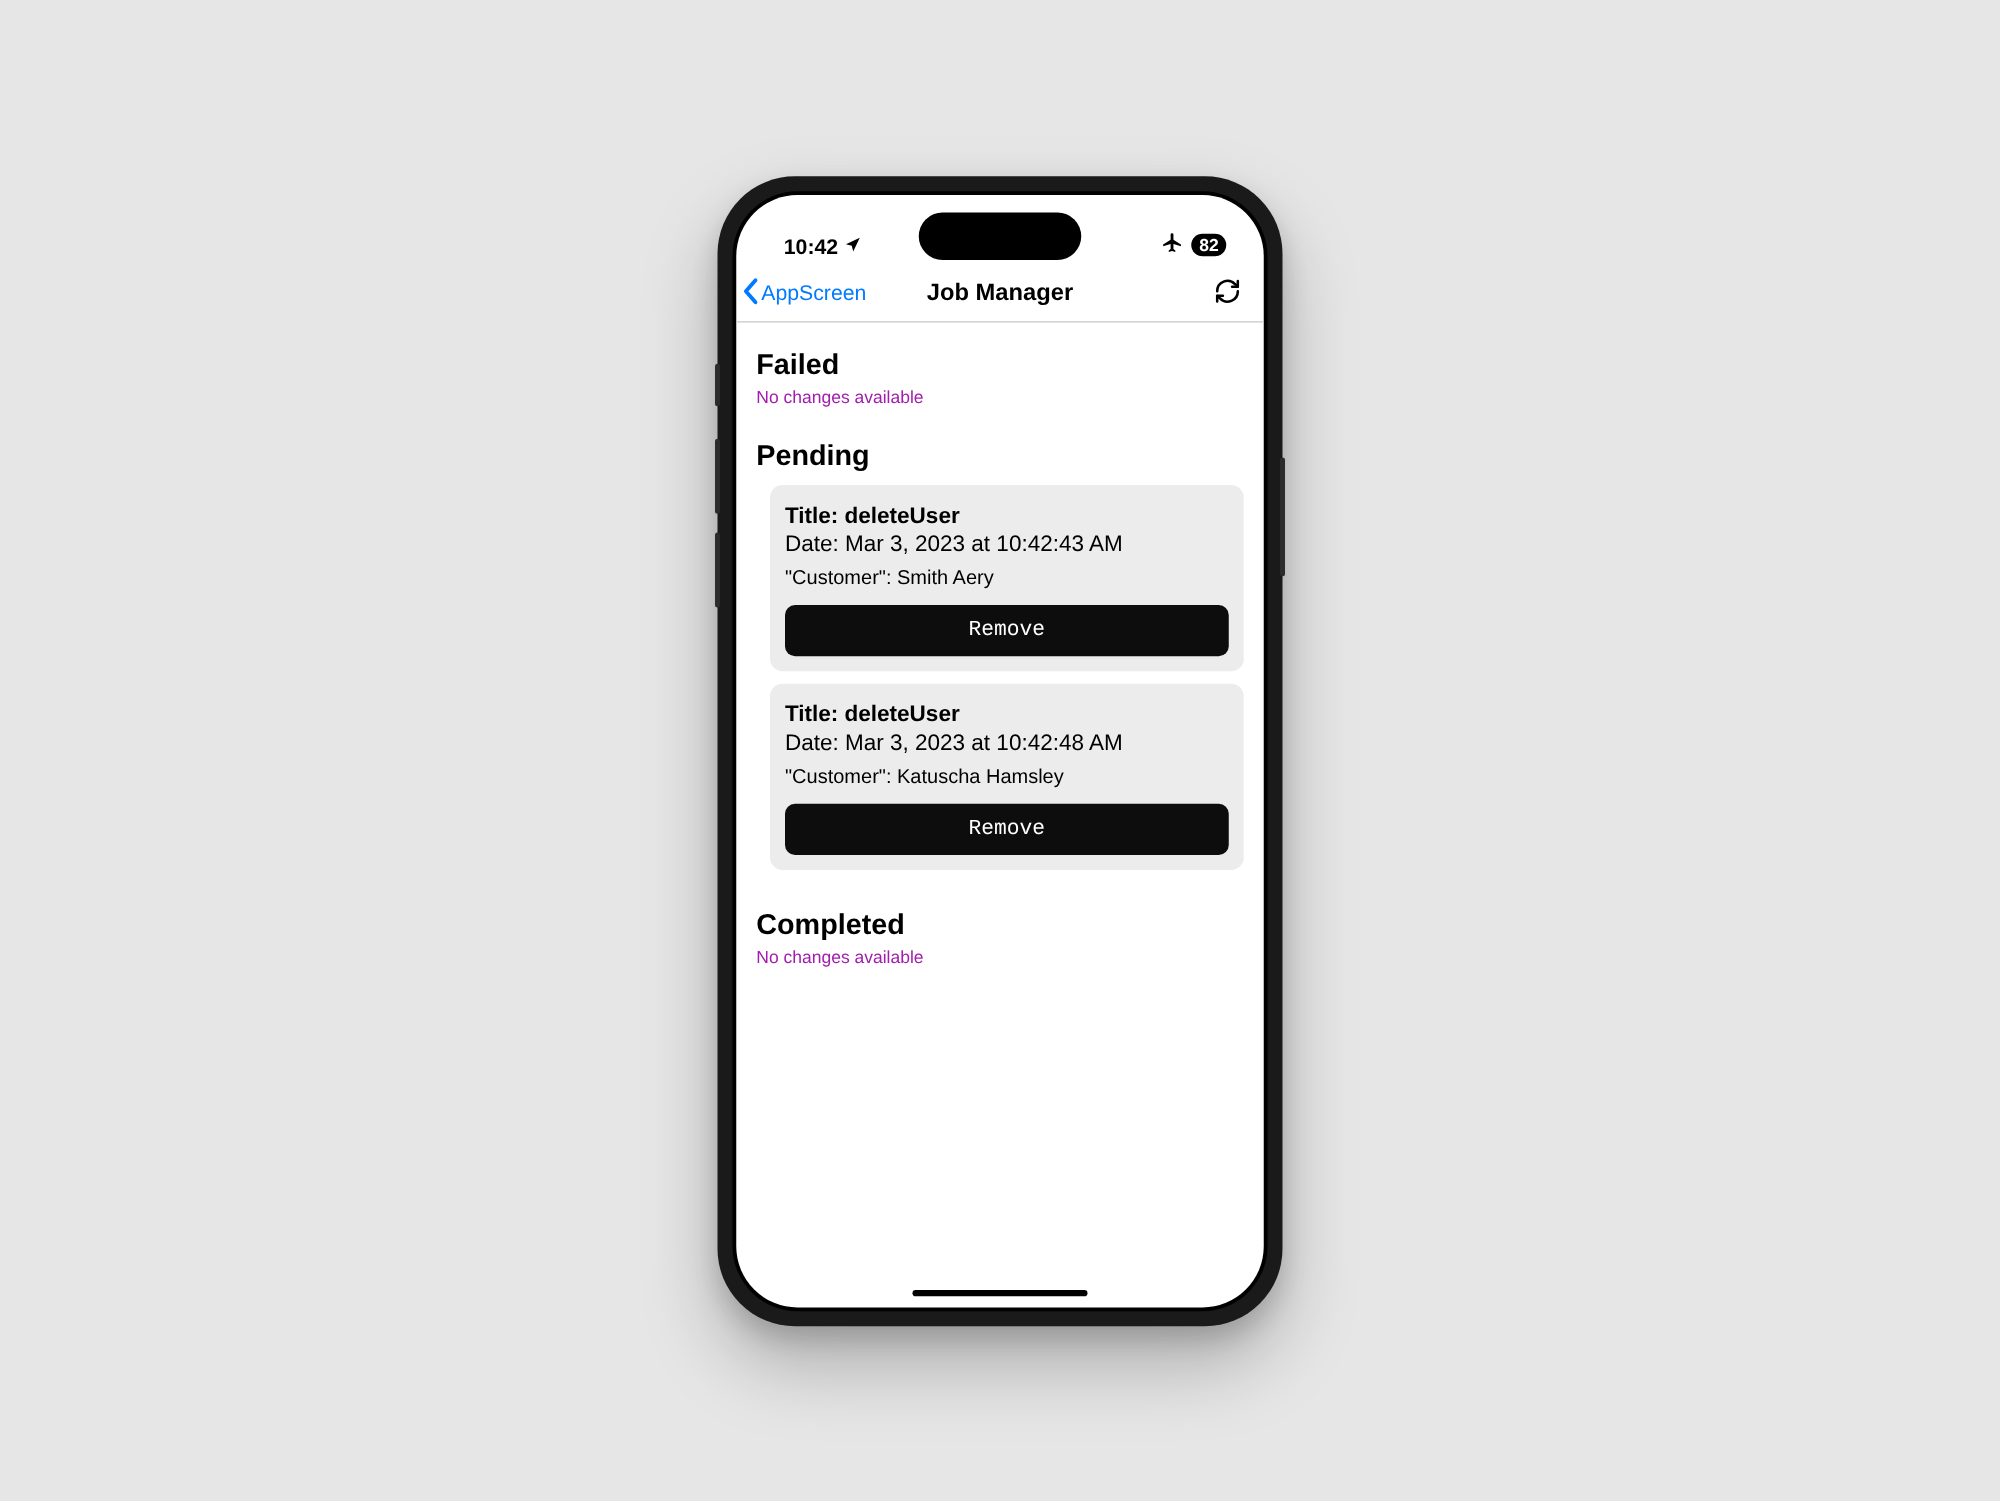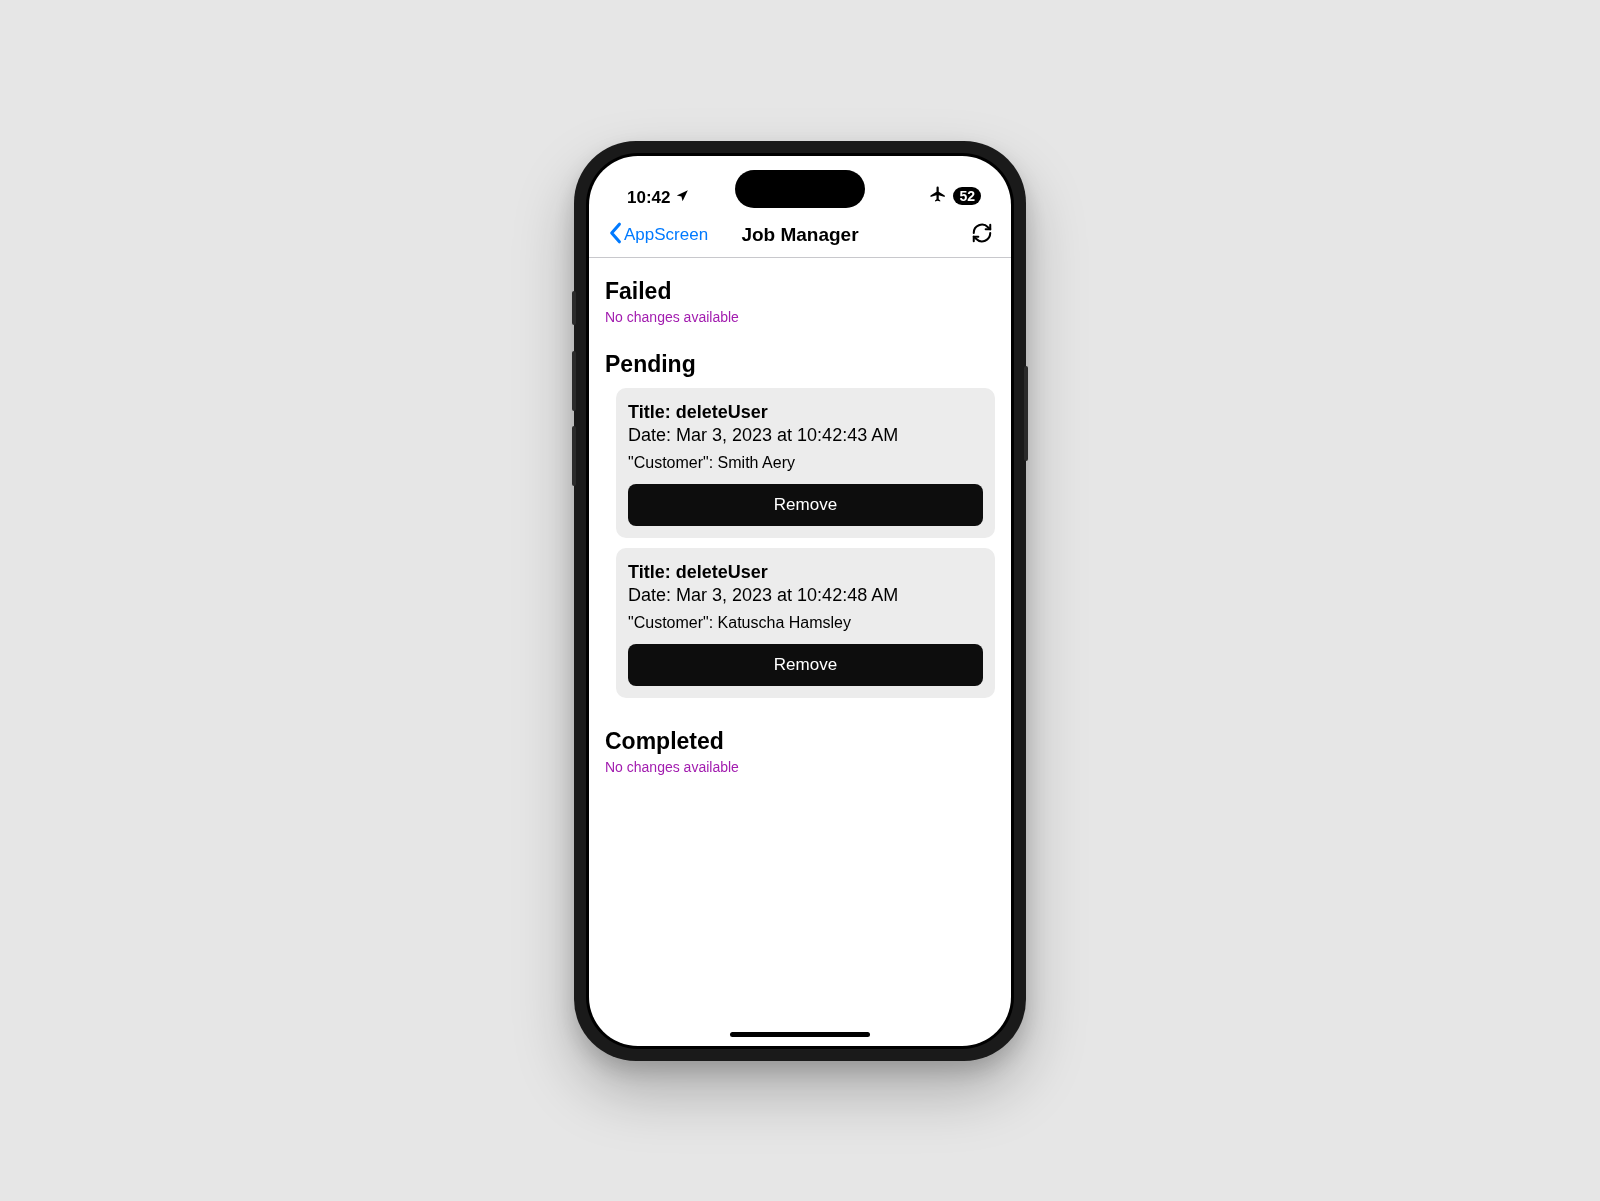--- a/index.html
+++ b/index.html
@@ -85,21 +85,21 @@
     display: flex;
     align-items: center;
     justify-content: center;
   }
   .nav-title {
     font-size: 19px;
     font-weight: 600;
   }
   .nav-back {
     position: absolute;
-    left: 19px;
+    left: 4px;
     top: 0;
     height: 100%;
     display: flex;
     align-items: center;
     color: #007aff;
     font-size: 17px;
     cursor: pointer;
   }
   .nav-refresh {
     position: absolute;
@@ -152,21 +152,21 @@
     width: 100%;
     background: #0d0d0d;
     color: #fff;
     border: none;
     border-radius: 8px;
     font-size: 17px;
     font-weight: 500;
     padding: 11px 0;
     margin-top: 12px;
     cursor: pointer;
-    font-family: Liberation Sans, sans-serif;
+    font-family: Liberation Mono, monospace;
   }
   .section-spacer { height: 26px; }
   .home-indicator {
     position: absolute;
     bottom: 9px;
     left: 50%;
     transform: translateX(-50%);
     width: 140px;
     height: 5px;
     background: #000;
@@ -203,21 +203,21 @@
                 <path d="M3 11l19-9-9 19-2-8-8-2z"></path>
               </svg>
           </span>
         </div>
         <div class="status-right">
           <span>
             <svg width="18" height="18" viewBox="0 0 24 24" fill="#000">
                 <path d="M21 16v-2l-8-5V3.5a1.5 1.5 0 0 0-3 0V9l-8 5v2l8-2.5V19l-2 1.5V22l3.5-1 3.5 1v-1.5L13 19v-5.5l8 2.5z"></path>
               </svg>
           </span>
-          <span class="battery-pill">52</span>
+          <span class="battery-pill">82</span>
         </div>
       </div>
 
       <div class="nav-bar">
         <div class="nav-back">
           <span>
             <svg width="14" height="22" viewBox="0 0 12 20" fill="none">
                 <path d="M10 2L3 10l7 8" stroke="#007aff" stroke-width="2.8" stroke-linecap="round" stroke-linejoin="round"></path>
               </svg>
           </span>

